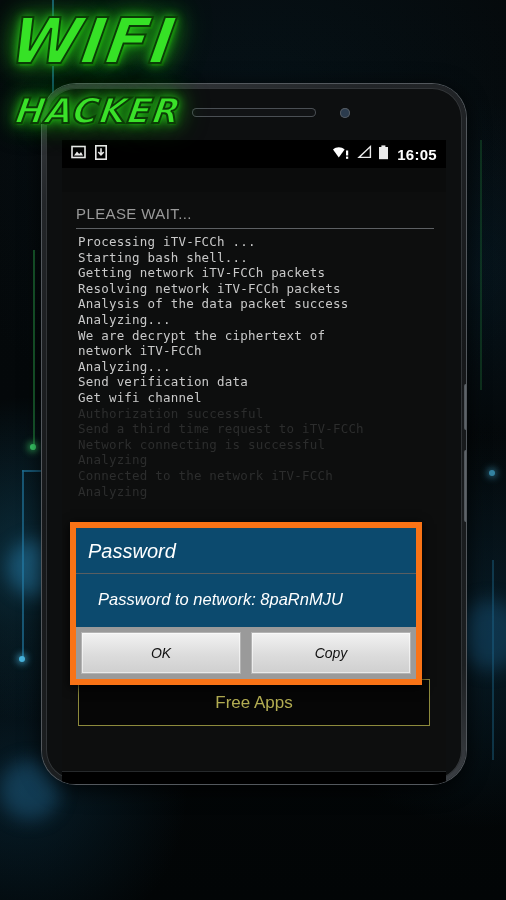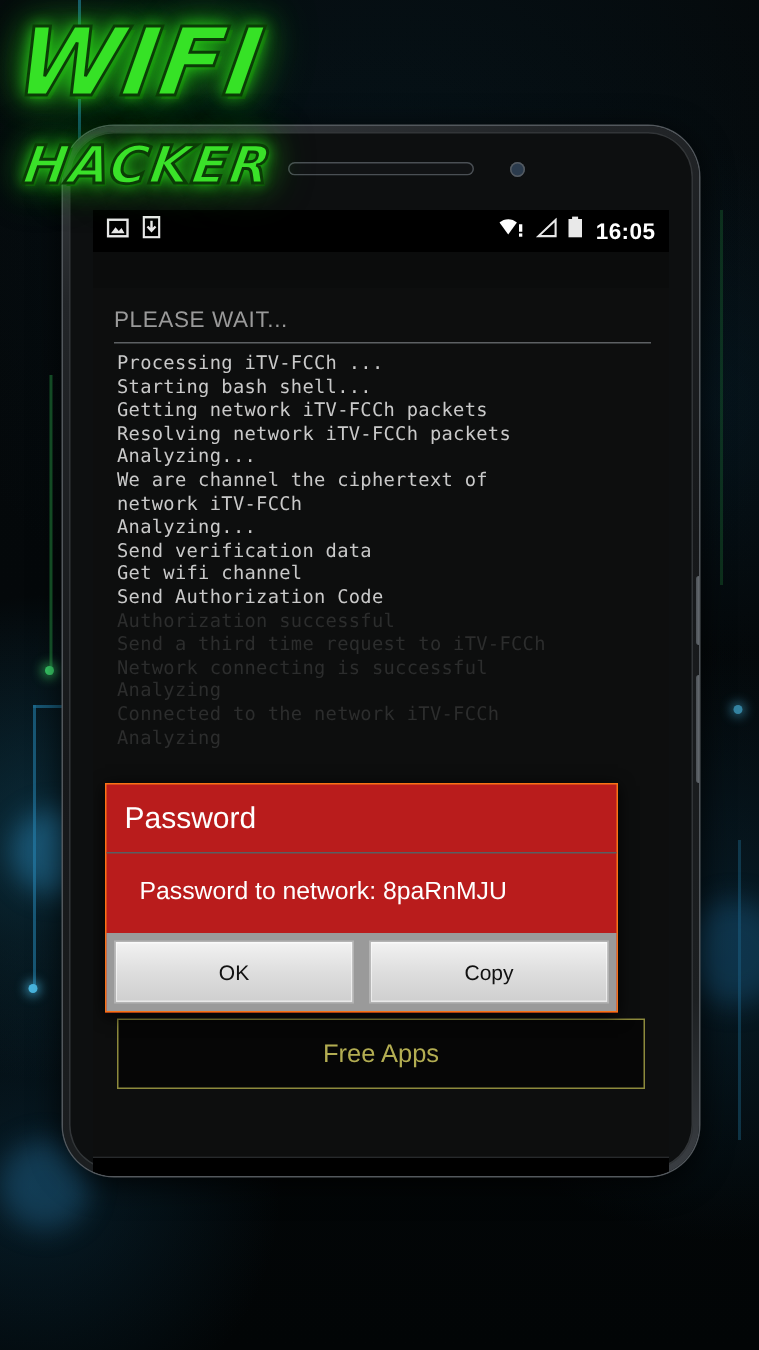--- a/index.html
+++ b/index.html
@@ -86,22 +86,22 @@
               padding:13px 0 6px 14px;}
   #rule{height:1px;background:#5d6063;margin:0 12px 5px 14px;}
 
   #term{padding:0 0 0 16px;
         font-family:"DejaVu Sans Mono", monospace;
         font-size:12.5px;line-height:15.6px;color:#c9c9c9;letter-spacing:.2px;}
   #term .dim{color:#2c2d2d;}
 
   
   #dialog{position:absolute;left:8px;top:330px;width:340px;
-          background:#b91c1c;border:1px solid #f97316;z-index:30;
-          box-shadow:0 2px 10px rgba(0,0,0,.9);}
+          background:#0c4a6e;border:6px solid #f97316;z-index:30;
+          box-shadow:0 2px 10px rgba(0,0,0,.9);font-style:italic;}
   #dlg-title{color:#fff;font-size:20px;padding:12px 0 10px 12px;}
   #dlg-sep{height:1px;background:#5a5e61;margin:0;}
   #dlg-msg{color:#fff;font-size:16.5px;padding:16px 10px 18px 22px;}
   #dlg-btnbar{background:#9a9a9a;padding:5px;display:flex;gap:10px;}
   .dlg-btn{flex:1;height:40px;display:flex;align-items:center;justify-content:center;
            font-size:14px;color:#111;
            background:linear-gradient(180deg,#f2f2f2 0%,#dcdcdc 55%,#cfcfcf 100%);
            border:1px solid #b3b3b3;box-shadow:inset 0 0 0 1px rgba(255,255,255,.55);}
 
   
@@ -189,27 +189,27 @@
     </div>
 
     <div id="app">
       <div id="pleasewait">PLEASE WAIT...</div>
       <div id="rule"></div>
       <div id="term">
           <div>Processing iTV-FCCh ...</div>
           <div>Starting bash shell...</div>
           <div>Getting network iTV-FCCh packets</div>
           <div>Resolving network iTV-FCCh packets</div>
+          <div>Analysis of the data packet success</div>
           <div>Analyzing...</div>
-          <div>We are channel the ciphertext of</div>
+          <div>We are decrypt the ciphertext of</div>
           <div>network iTV-FCCh</div>
           <div>Analyzing...</div>
           <div>Send verification data</div>
           <div>Get wifi channel</div>
-          <div>Send Authorization Code</div>
           <div class="dim">Authorization successful</div>
           <div class="dim">Send a third time request to iTV-FCCh</div>
           <div class="dim">Network connecting is successful</div>
           <div class="dim">Analyzing</div>
           <div class="dim">Connected to the network iTV-FCCh</div>
           <div class="dim">Analyzing</div>
         </div>
 
       <div id="dialog">
         <div id="dlg-title">Password</div>

